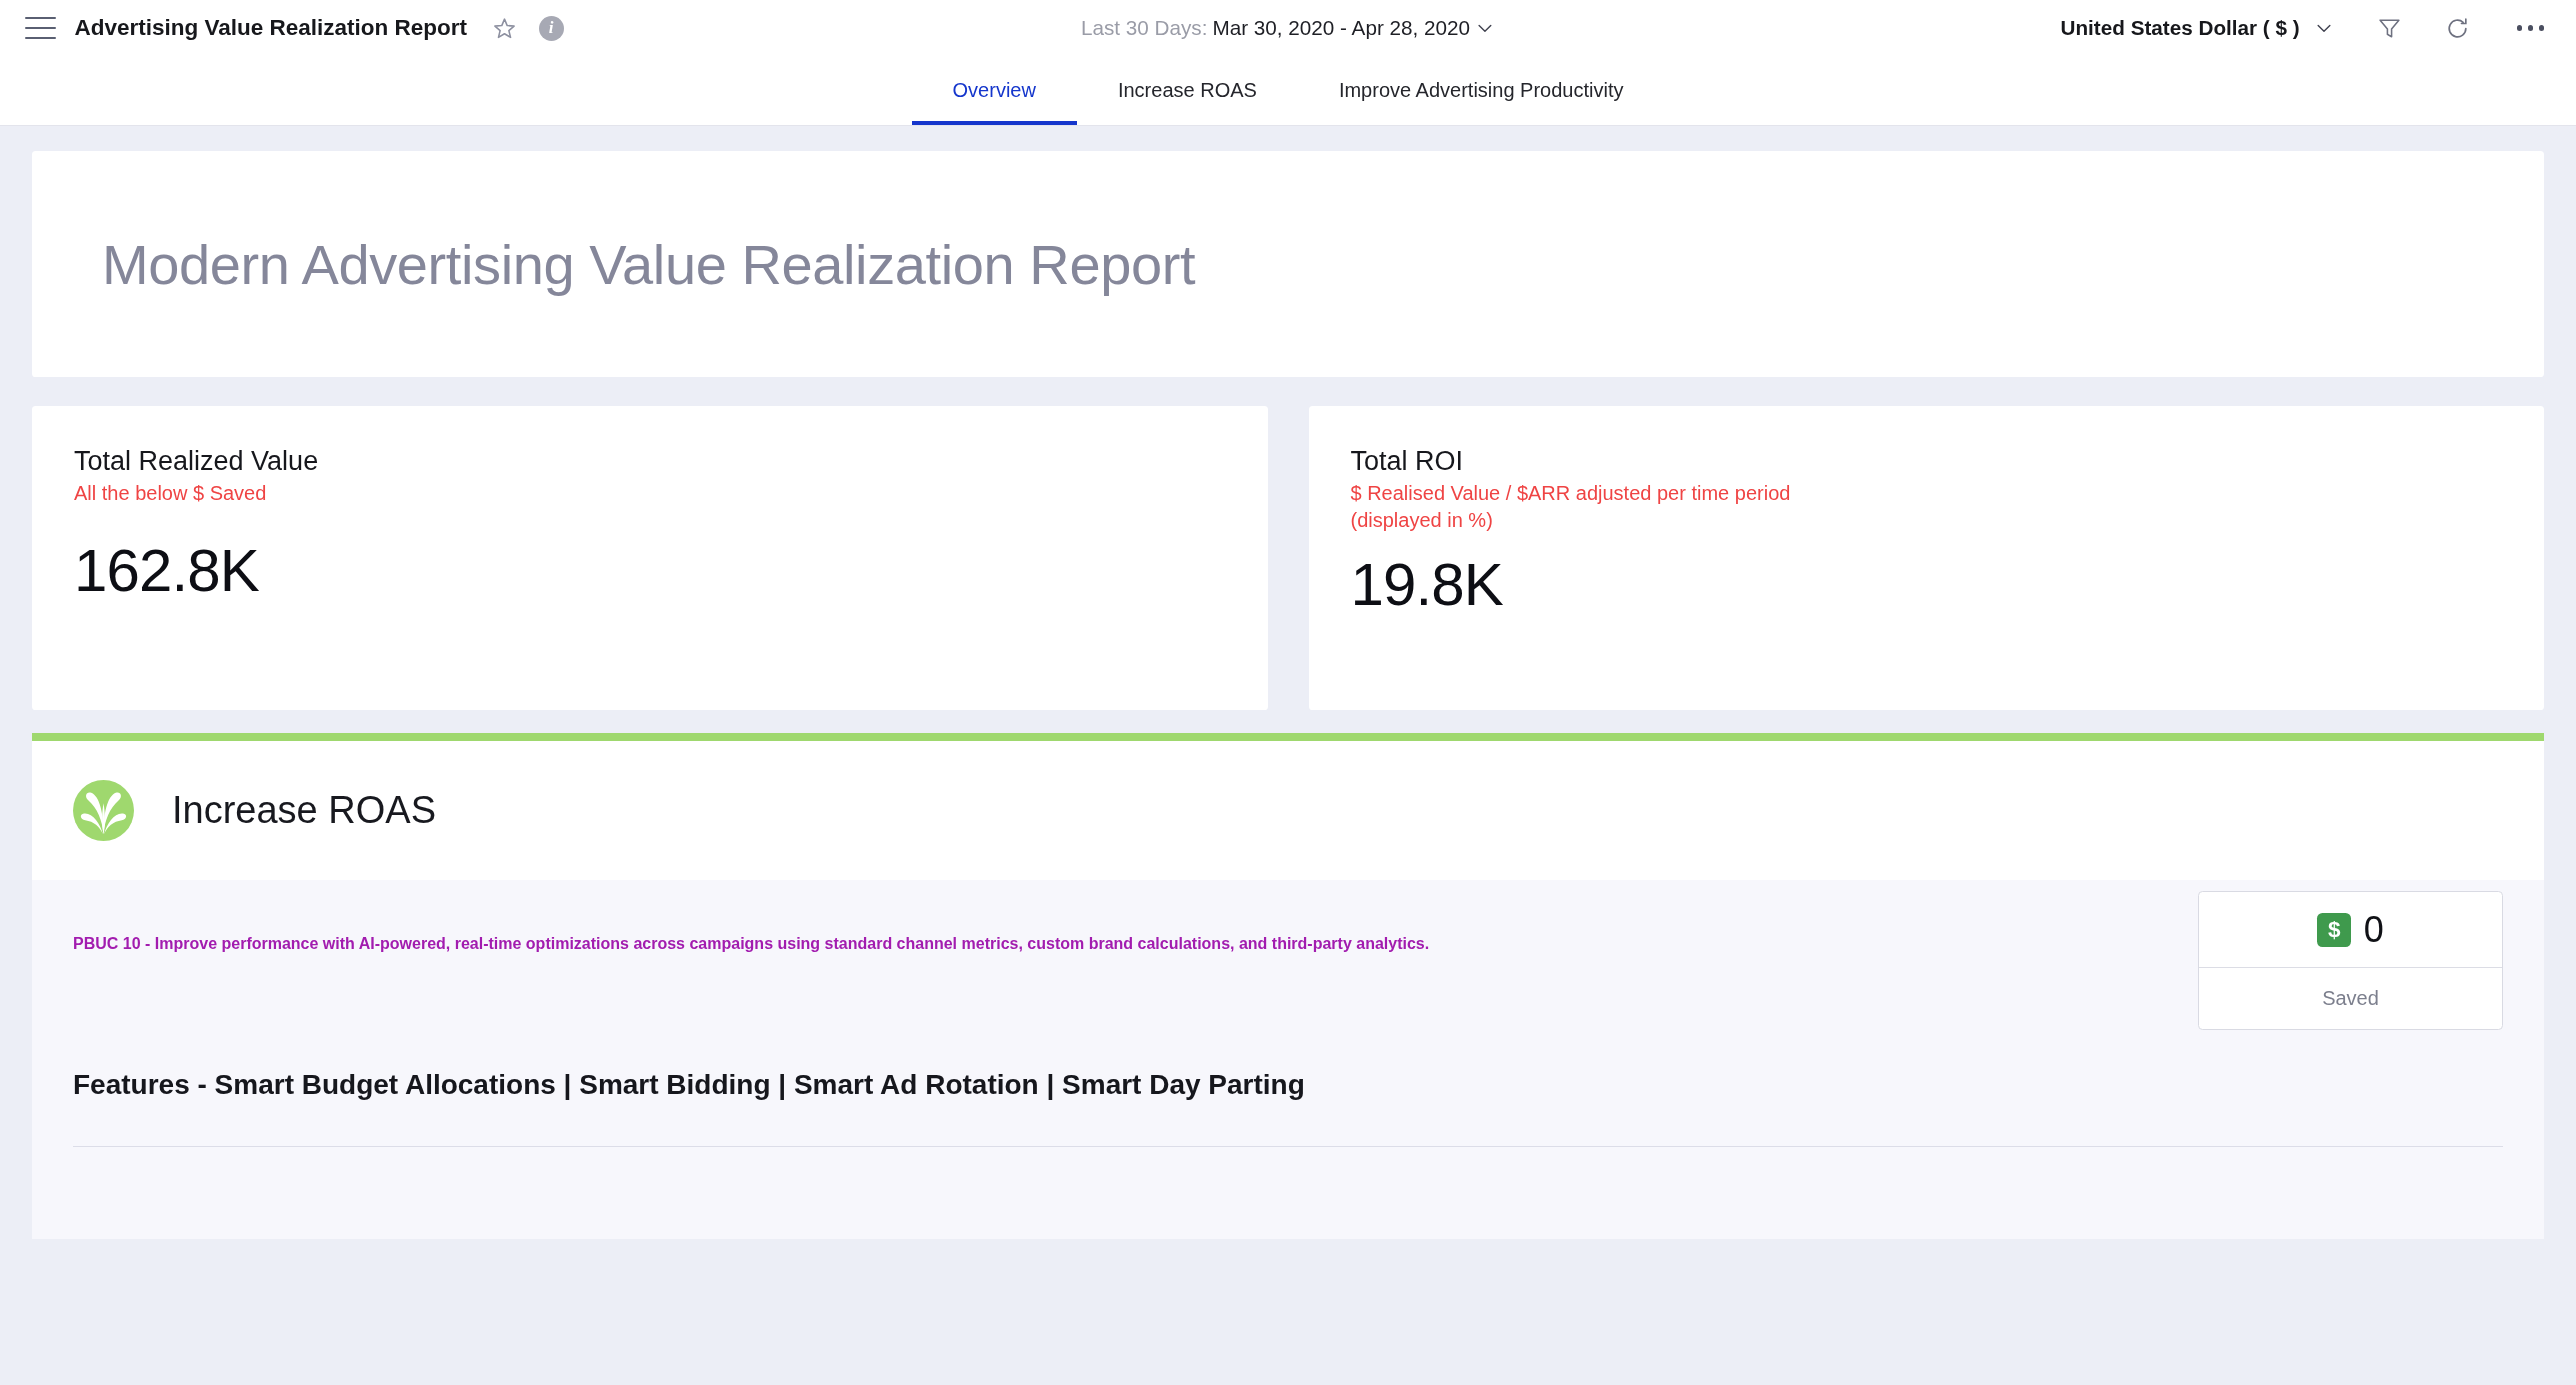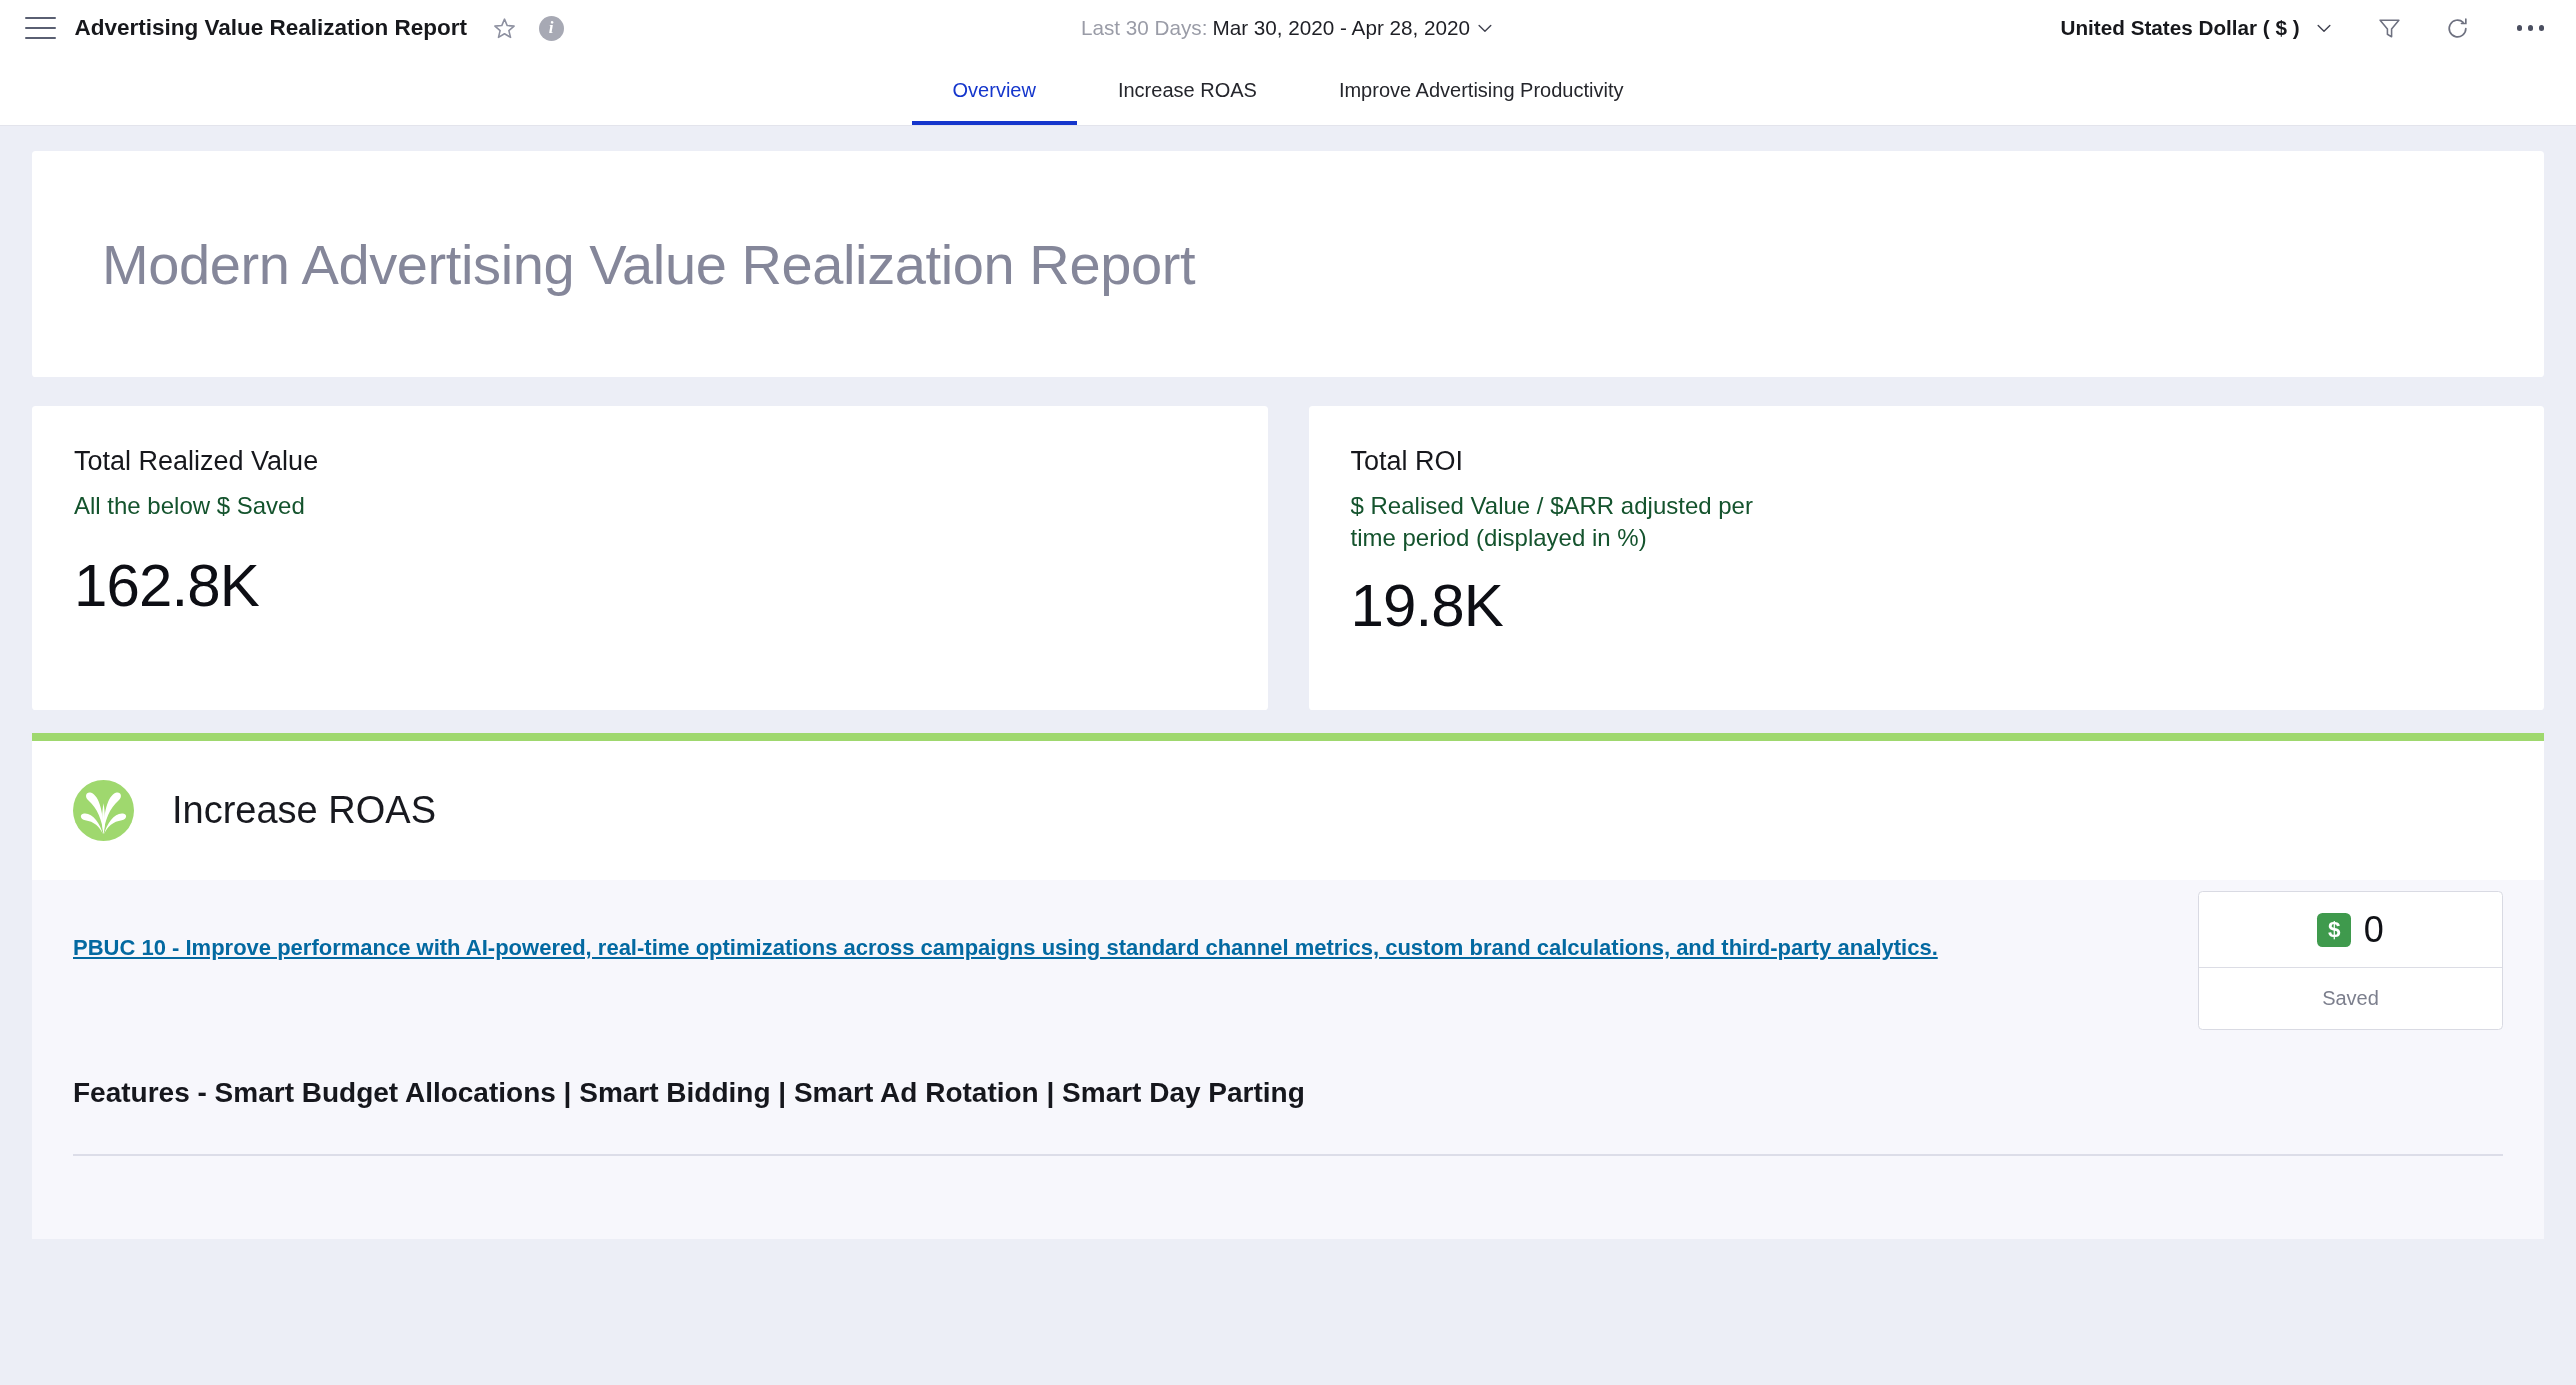--- a/index.html
+++ b/index.html
@@ -70,38 +70,38 @@
   .page { padding: 25px 32px 0 32px; }
 
   .card { background:#ffffff; border-radius:3.6px; }
 
   .title-card { height: 226px; display:flex; align-items:center; padding-left: 70px; }
   .report-title { font-size: 56px; color:#85879a; font-weight:normal; letter-spacing:-0.4px; }
 
   .kpi-row { display:flex; gap:41px; margin-top: 29px; }
   .kpi-card { flex:1; height: 304px; padding: 40px 43px 0 42px; }
   .kpi-title { font-size: 27px; color:#16171c; font-weight:normal; }
-  .kpi-sub { font-size: 24px; color:#14532d; margin-top: 13px; line-height:1.35; max-width: 449px;}
+  .kpi-sub { font-size: 20px; color:#ef4444; margin-top: 3px; line-height:1.35; max-width: 449px;}
   .kpi-value { font-size: 60px; color:#0d0e14; font-weight:normal; letter-spacing:-0.9px; }
   .kpi-left .kpi-value { margin-top: 29px; }
   .kpi-right .kpi-value { margin-top: 16px; }
 
   
   .section { margin-top: 23.4px; }
   .section-accent { height: 8px; background:#9fd86e; }
   .section-head {
     background:#ffffff; height: 139px; display:flex; align-items:center; padding-left: 41px; gap: 38px;
   }
   .leaf-logo { width: 61px; height: 61px; flex:0 0 auto; }
   .section-title { font-size: 38px; color:#18191f; }
 
   .section-body { background:#f7f7fc; padding: 52px 41px 0 41px; min-height: 359px; position:relative; }
   .pbuc-row { display:flex; align-items:flex-start; }
   .pbuc-text {
-    font-size: 22px; font-weight:bold; color:#0369a1; line-height:1.45; max-width: 2043px; text-decoration: underline;
+    font-size: 16px; font-weight:bold; color:#a21caf; line-height:1.45; max-width: 2043px;
   }
   .saved-card {
     position:absolute; right: 41px; top: 10.8px;
     width: 305px; background:#ffffff; border:0.9px solid #d9dae3; border-radius:4.5px;
   }
   .saved-top { height: 75px; display:flex; align-items:center; justify-content:center; gap:12.6px; }
   .dollar-badge {
     width: 34px; height: 34px; border-radius:5.4px; background:#3f9a4d;
     color:#ffffff; display:flex; align-items:center; justify-content:center;
     font-size:22.5px; font-weight:bold;

